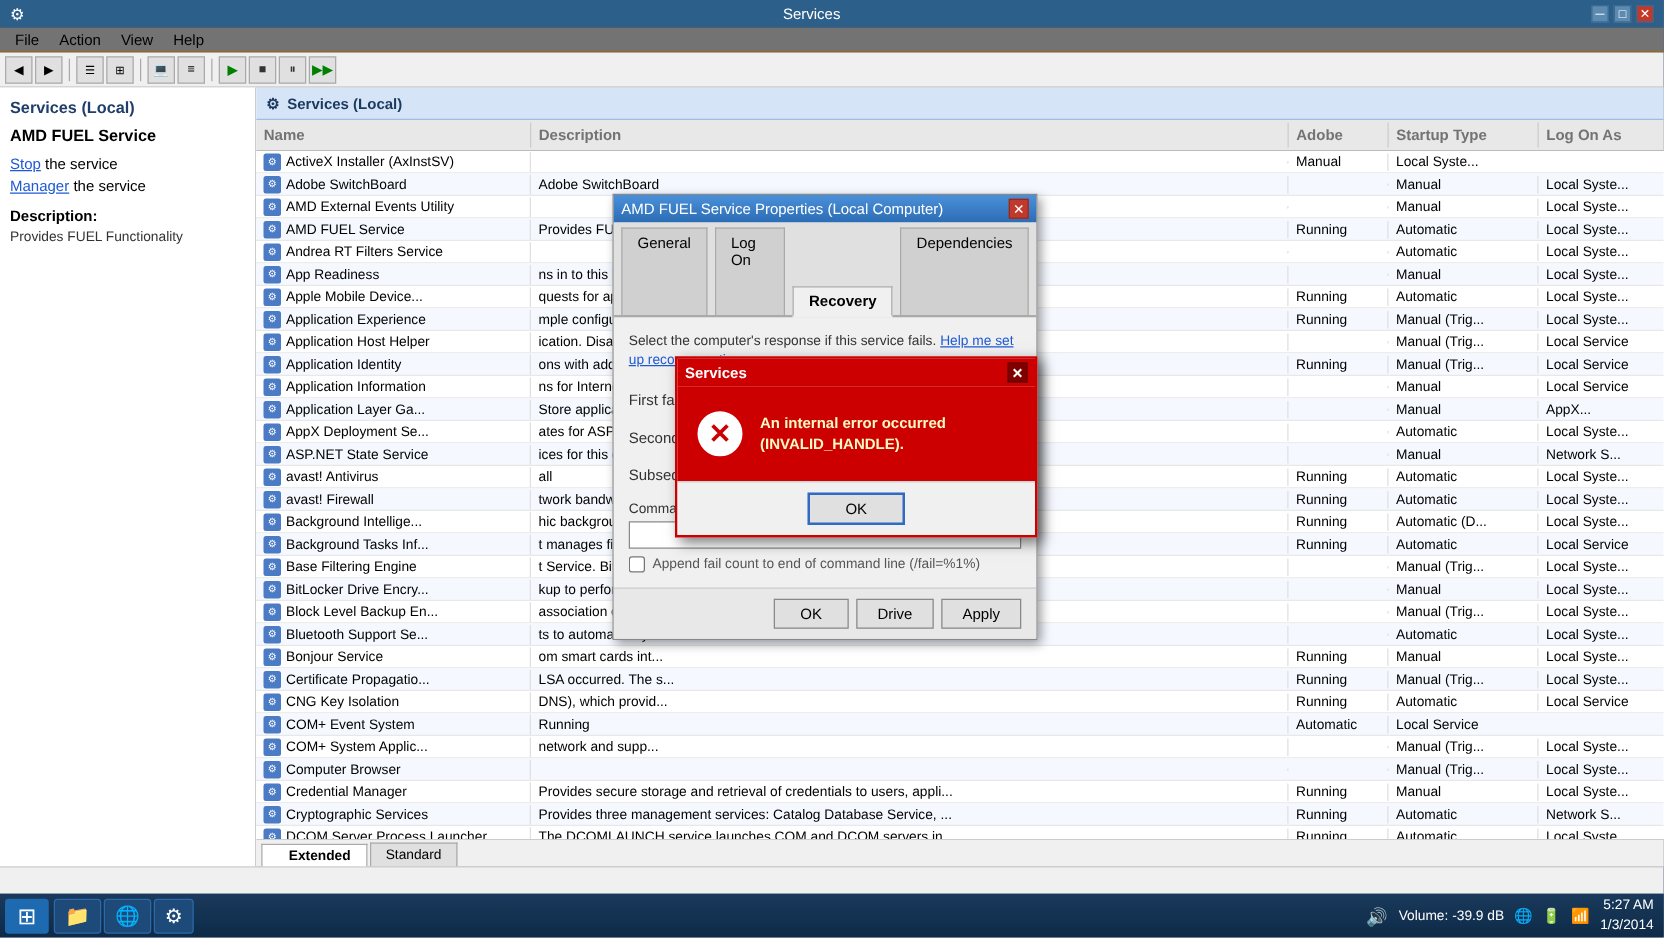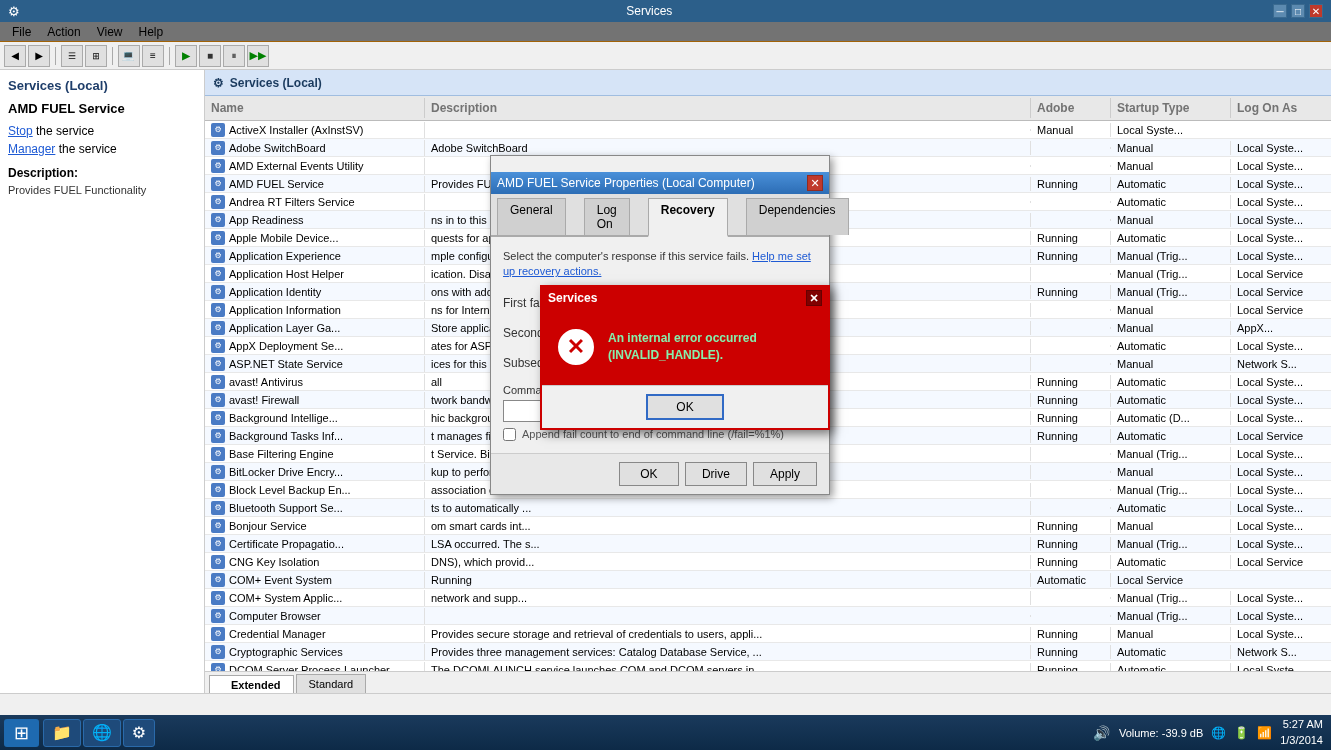--- a/index.html
+++ b/index.html
@@ -283,51 +283,51 @@
     }
     .dialog-title-bar {
       background: linear-gradient(to bottom, #4a90d9, #2c6db5);
       height: 22px;
       display: flex;
       align-items: center;
       justify-content: space-between;
       padding: 0 6px;
       color: white;
       font-size: 12px;
-      margin-top: 16px;
     }
     .dialog-close-btn {
       width: 16px; height: 16px;
       background: #c0392b;
       border: 1px solid #922b21;
       color: white;
       font-size: 11px;
       display: flex; align-items: center; justify-content: center;
       cursor: pointer;
     }
     .dialog-tabs {
       display: flex;
       background: #e0e0e0;
       border-bottom: 2px solid #aaa;
       padding: 4px 6px 0;
-      gap: 18px;
+      gap: 6px;
     }
     .dialog-tab {
       padding: 4px 12px;
       background: #d0d0d0;
       border: 1px solid #aaa;
       border-bottom: none;
       font-size: 12px;
       cursor: pointer;
     }
     .dialog-tab.active {
       background: #f0f0f0;
       border-bottom: 2px solid #f0f0f0;
       margin-bottom: -2px;
       font-weight: bold;
+      margin-top: 47px;
     }
     .dialog-content {
       padding: 12px;
       background: #f0f0f0;
     }
     .dialog-instruction {
       font-size: 11px;
       color: #333;
       margin-bottom: 12px;
       line-height: 1.4;
@@ -431,21 +431,21 @@
       border-radius: 50%;
       background: white;
       display: flex; align-items: center; justify-content: center;
       font-size: 22px;
       color: #cc0000;
       font-weight: bold;
       flex-shrink: 0;
     }
     .error-message {
       font-size: 12px;
-      color: #86efac;
+      color: #fef9c3;
       font-weight: bold;
       line-height: 1.4;
     }
     .error-footer {
       background: #f0f0f0;
       padding: 8px;
       display: flex;
       justify-content: center;
       border-top: 1px solid #ccc;
     }

